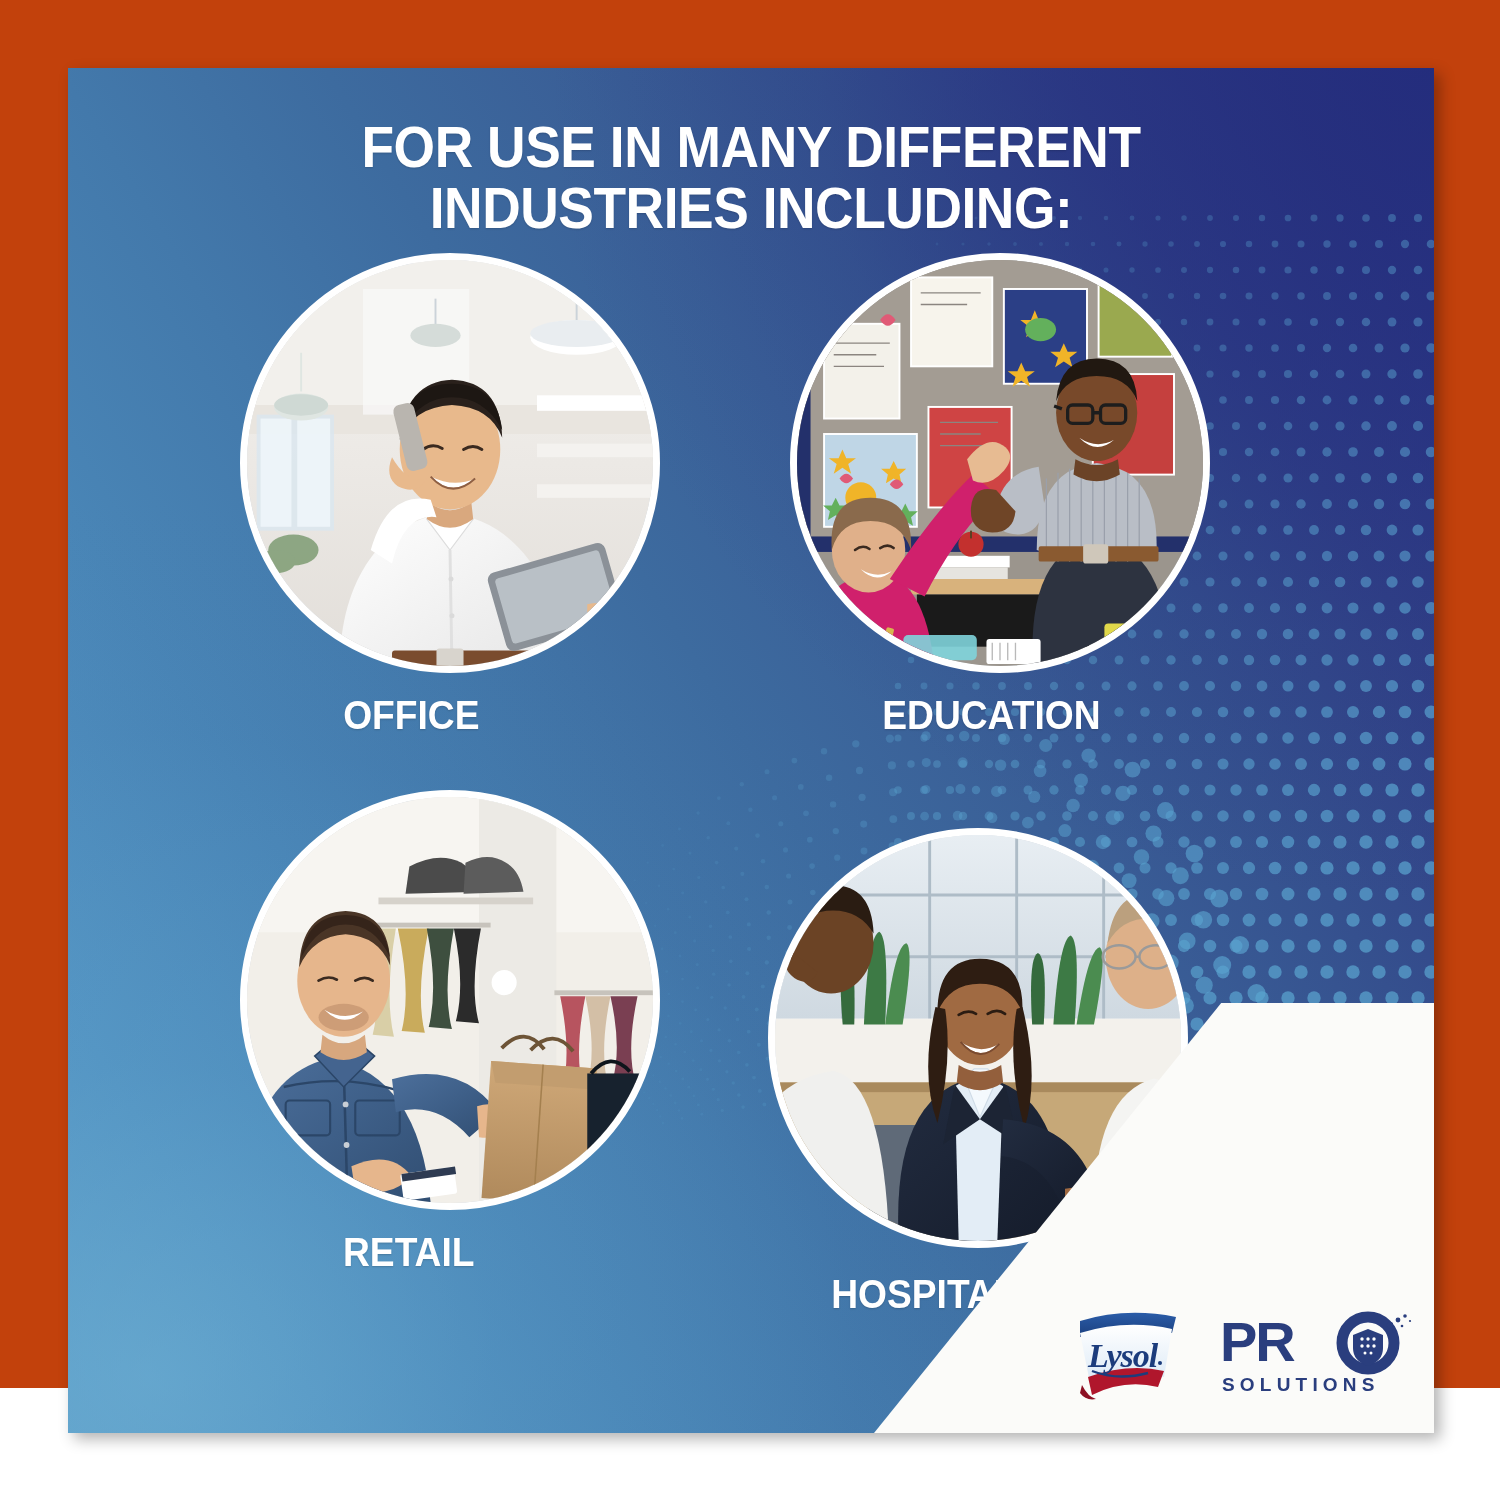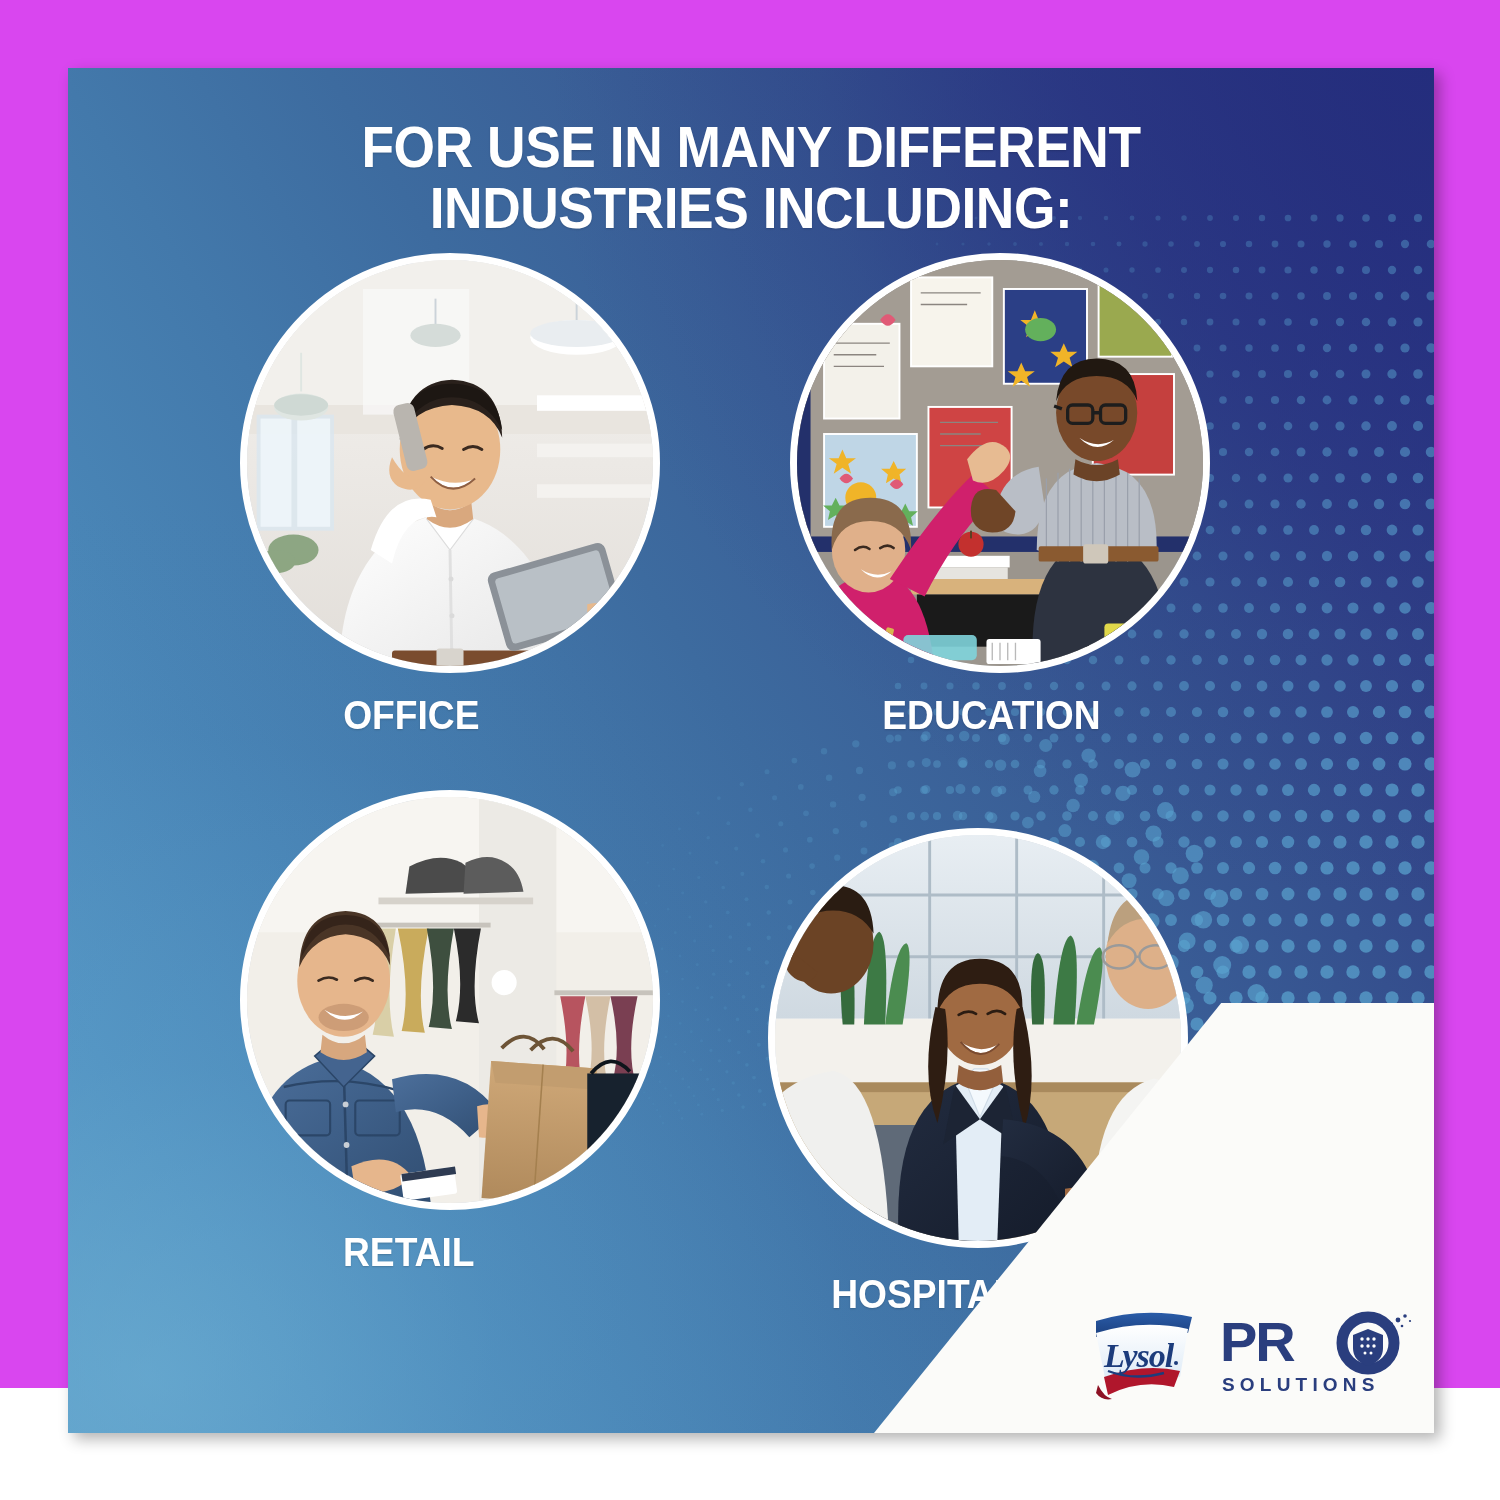--- a/index.html
+++ b/index.html
@@ -9,21 +9,21 @@
     width: 1500px;
     height: 1500px;
     overflow: hidden;
     font-family: "Liberation Sans", sans-serif;
   }
 
   #stage {
     position: relative;
     width: 1500px;
     height: 1388px;
-    background: #d946ef;
+    background: #c2410c;
   }
 
   
   #panel {
     position: absolute;
     left: 68px;
     top: 68px;
     width: 1366px;
     height: 1365px;
     overflow: hidden;
@@ -123,21 +123,21 @@
     height: 430px;
     background: #fbfbf9;
     clip-path: polygon(100% 0%, 100% 100%, 0% 100%, 62% 0%);
   }
   #logo-row {
     position: absolute;
     right: 18px;
     bottom: 24px;
     display: flex;
     align-items: center;
-    gap: 16px;
+    gap: 32px;
   }
   #lysol-mark { width: 120px; height: 104px; display:block; }
   #pro-mark   { width: 196px; height: 92px;  display:block; }
 
   
   .scene { position:absolute; inset:0; }
 </style>
 </head>
 <body>
 

